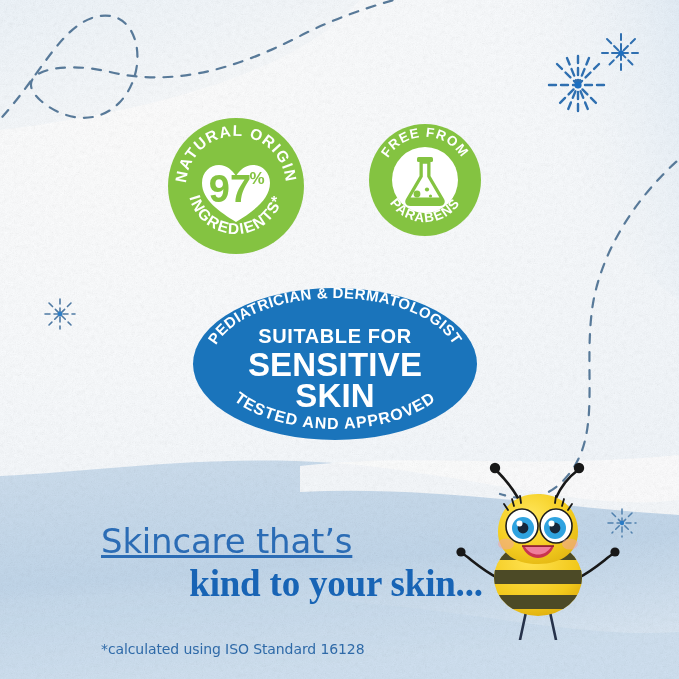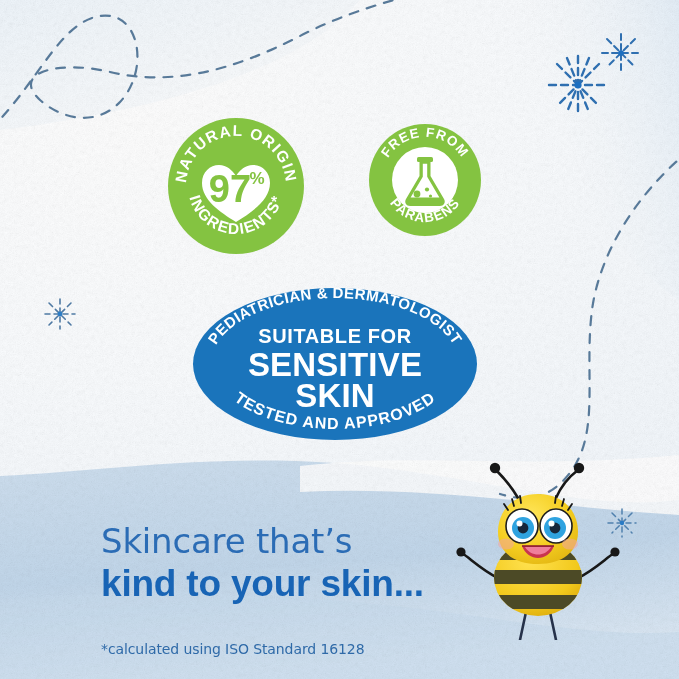--- a/index.html
+++ b/index.html
@@ -37,26 +37,26 @@
   
   #bee{position:absolute;left:452px;top:450px;width:172px;height:190px;}
 
   
   #headline{
     position:absolute;left:101px;top:524px;width:470px;
   }
   .hl1{
     font-family:"DejaVu Sans",sans-serif;
     font-size:34px;font-weight:400;color:#2b6cb5;
-    letter-spacing:-.2px;line-height:1.05;white-space:nowrap;
+    letter-spacing:-.2px;line-height:1.05;white-space:nowrap;text-decoration:underline;
   }
   .hl2{
-    font-family:Liberation Sans, sans-serif;
+    font-family:Liberation Serif, serif;
     font-size:37px;font-weight:700;color:#1864b5;
-    letter-spacing:-.2px;line-height:1.1;margin-top:4px;white-space:nowrap;
+    letter-spacing:-.2px;line-height:1.1;margin-top:4px;white-space:nowrap;text-align:center;
   }
   #footnote{
     position:absolute;left:101px;top:641px;
     font-family:"DejaVu Sans",sans-serif;
     font-size:14px;color:#2f6aa8;letter-spacing:-.1px;white-space:nowrap;
   }
 </style>
 </head>
 <body>
 

